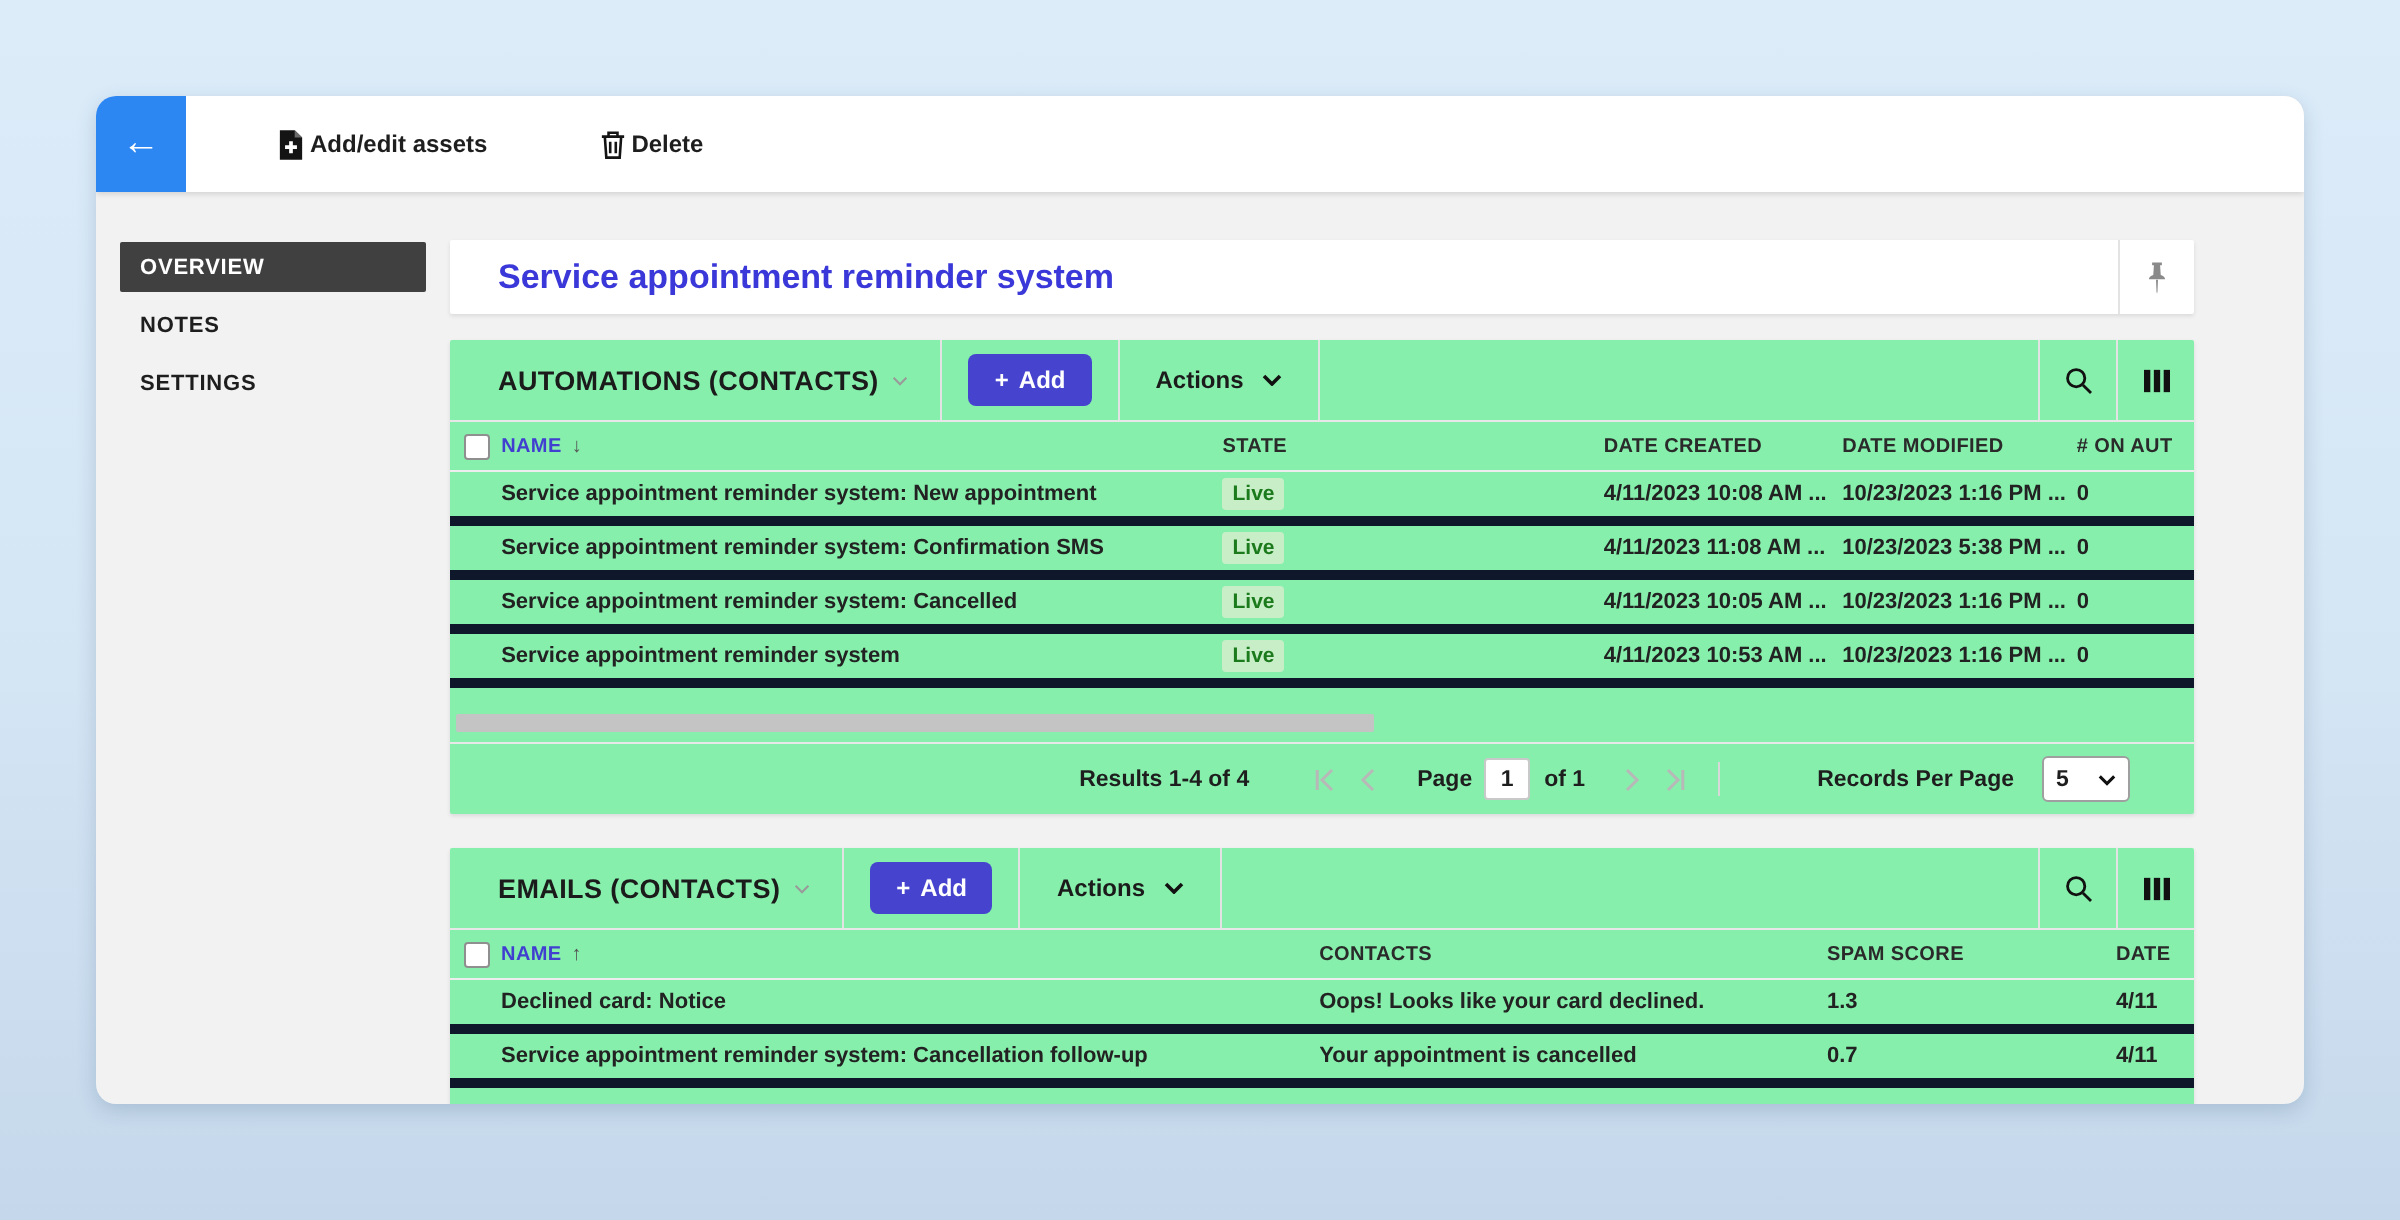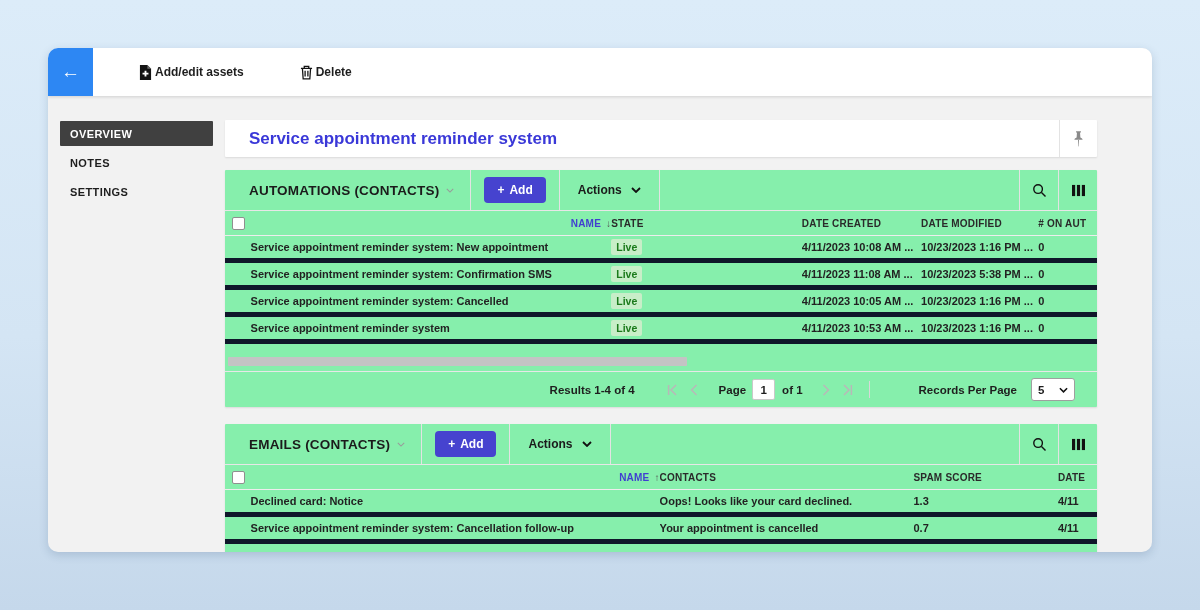--- a/index.html
+++ b/index.html
@@ -55,30 +55,30 @@
   .icon-btn { width:38px; display:flex; align-items:center; justify-content:center; cursor:pointer; }
   
   .thead { height:25px; display:flex; align-items:center; border-bottom:1px solid #ededed;
     font-size:10px; font-weight:bold; color:#2a2a2a; letter-spacing:.2px; }
   .trow { height:27px; display:flex; align-items:center; border-bottom:5px solid #0f172a;
     font-size:11px; font-weight:bold; color:#222; cursor:pointer; }
   .cell { overflow:hidden; white-space:nowrap; }
   .col-check { width:26px; display:flex; align-items:center; padding-left:7px; }
   .checkbox { width:13px; height:13px; border:1.5px solid #8f8f8f; border-radius:2px; background:#fff; cursor:pointer; }
   .sort-arrow { color:#555; font-size:10px; margin-left:5px; font-weight:normal; }
-  .name-hdr { color:#413fd0;text-align:right; }
+  .name-hdr { color:#413fd0; }
   .a-name{width:369px}.a-state{width:195px}.a-created{width:122px}.a-modified{width:120px}.a-count{width:60px}
   .e-name{width:419px}.e-subject{width:260px}.e-spam{width:148px}.e-date{width:40px}
   .live-badge { display:inline-block; background:#c8eec8; color:#1b7a1b; font-size:10.5px;
     font-weight:bold; padding:1.5px 5px; border-radius:2px; line-height:1.2; }
   
   .hscroll { height:27px; display:flex; align-items:flex-end; padding:0 3px 5px 3px; }
   .hscroll-thumb { width:53%; height:9px; background:#c4c4c4; border-radius:1px; cursor:grab; }
   .pager { height:36px; border-top:1px solid #e8e8e8; display:flex; align-items:center;
-    justify-content:flex-end; font-size:11.5px; font-weight:bold; color:#1e1e1e; padding-right:22px; }
+    justify-content:flex-end; font-size:11.5px; font-weight:bold; color:#1e1e1e; padding-right:32px; }
   .pager .results { margin-right:26px; }
   .pg-btn { background:none; border:none; padding:0 5px; display:flex; align-items:center; cursor:pointer; }
   .page-word { margin:0 6px 0 14px; }
   .page-input { width:23px; height:21px; border:1px solid #c9c9c9; border-radius:2px;
     text-align:center; font-size:11.5px; font-weight:bold; font-family:inherit; color:#1e1e1e; margin-right:7px; }
   .of-word { margin-right:12px; }
   .pg-sep { width:1px; height:17px; background:#d8d8d8; margin:0 16px 0 10px; }
   .records-label { margin-right:14px;margin-left:33px; }
   .records-select { width:44px; height:23px; border:1px solid #9f9f9f; border-radius:3px;
     display:flex; align-items:center; justify-content:space-between; padding:0 6px; cursor:pointer;

